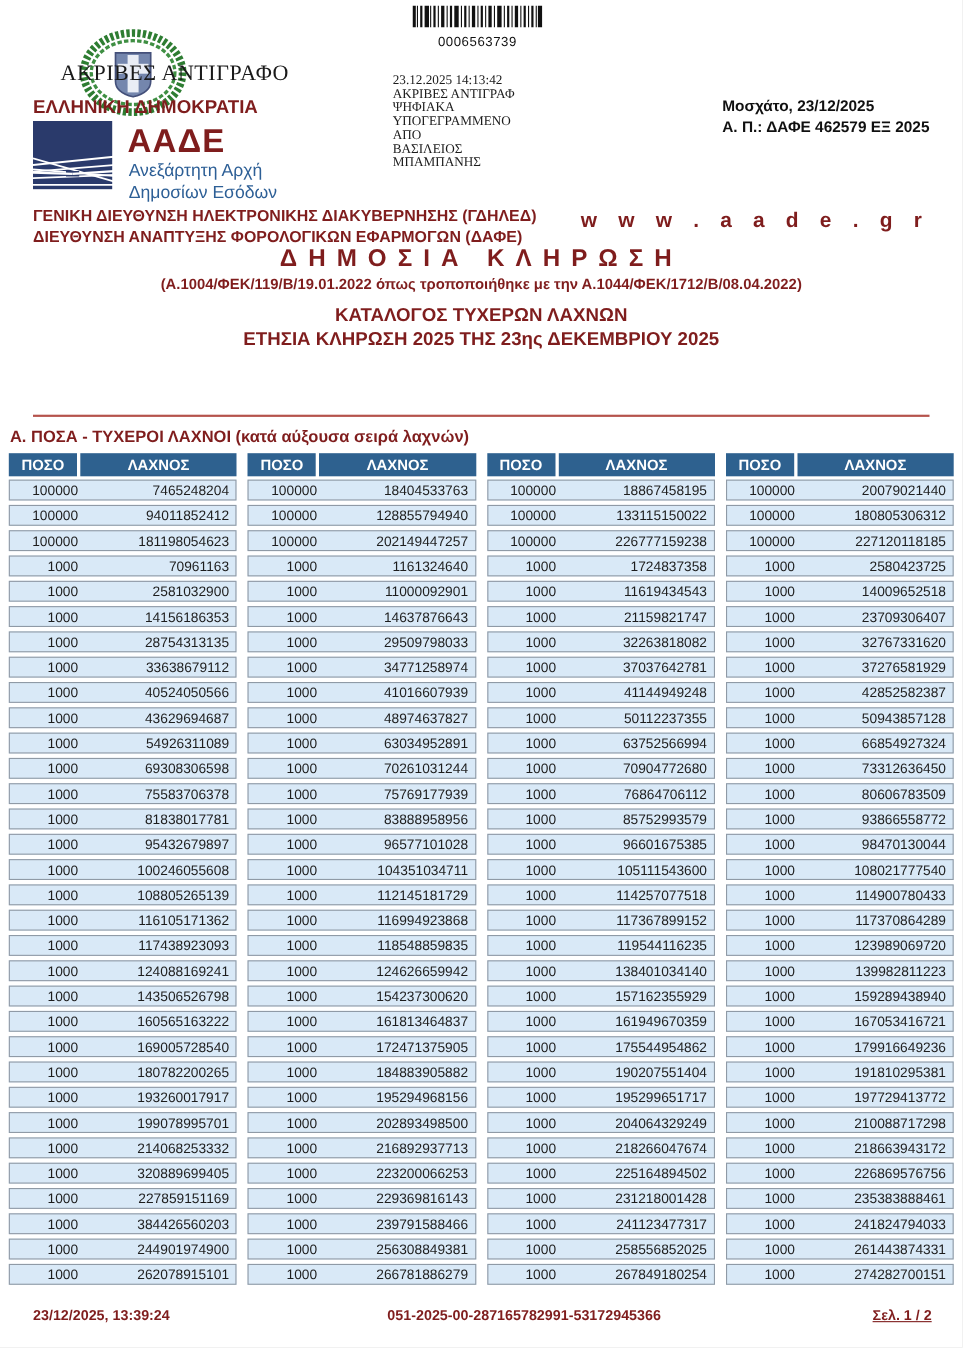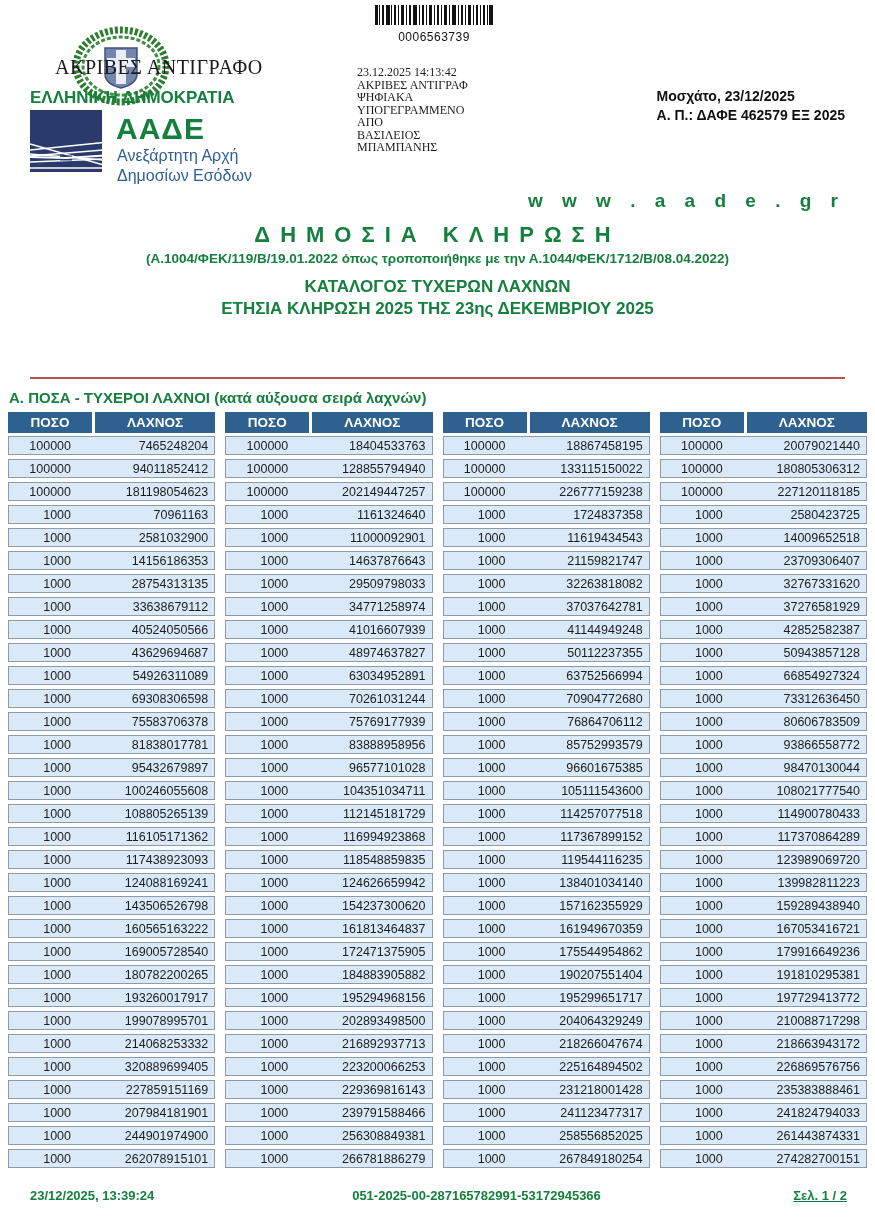--- a/index.html
+++ b/index.html
@@ -2,21 +2,21 @@
 <html lang="el"><head>
 <meta charset="utf-8">
 <style>
   html,body{margin:0;padding:0;background:#e8e8e8;}
   .page{
     position:relative;width:875px;height:1225px;margin:0 auto;
     background:#ffffff;overflow:hidden;
     font-family:"Liberation Sans", sans-serif;color:#222;
   }
   .abs{position:absolute;}
-  .navy{color:#15803d;}
+  .navy{color:#7f1d1d;}
   .b{font-weight:bold;}
 
   
   .barcode-wrap{left:372px;top:5px;width:124px;text-align:center;}
   .barcode-num{font-size:12px;color:#111;margin-top:1px;letter-spacing:0.5px;}
 
   
   .stamp-svg{left:68px;top:26px;}
   .stamp-text{left:55px;top:56px;width:210px;font-family:"Liberation Serif", serif;
     font-size:20px;color:#1a1a1a;letter-spacing:0.5px;white-space:nowrap;}
@@ -45,21 +45,21 @@
   .red-rule{left:30px;top:377px;width:815px;height:2px;background:#b5534c;}
 
   .section-title{left:9px;top:389px;font-size:15px;}
 
   
   .tbl{left:8px;top:412px;width:859px;}
   .t-headrow{display:flex;gap:10px;margin-bottom:3px;}
   .t-hgroup{flex:1;display:flex;}
   .h-cell{background:#2e618f;color:#fff;font-weight:bold;font-size:13.5px;
     height:21px;line-height:21px;text-align:center;}
-  .h-poso{width:84px;margin-right:3px;}
+  .h-poso{width:62px;margin-right:3px;}
   .h-lachnos{flex:1;}
   .t-row{display:flex;gap:10px;margin-bottom:4px;}
   .t-group{flex:1;display:flex;align-items:center;height:19px;
     background:#d9e9f7;border:1px solid #8f9aa6;box-sizing:border-box;}
   .c-poso{width:62px;text-align:right;padding-right:8px;font-size:12.5px;color:#1d1d1d;}
   .c-lachnos{flex:1;text-align:right;padding-right:6px;font-size:12.5px;color:#1d1d1d;}
 
   
   .foot-left{left:30px;top:1188px;font-size:13px;}
   .foot-center{left:0;top:1188px;width:100%;text-align:center;font-size:13px;padding-left:39px;}
@@ -151,20 +151,24 @@
       <line x1="0" y1="47" x2="36" y2="48"></line>
       <line x1="36" y1="48" x2="98" y2="44"></line>
     </g>
   </svg>
   <div class="abs aade-acronym b navy">ΑΑΔΕ</div>
   <div class="abs aade-sub">
     <div>Ανεξάρτητη Αρχή</div>
     <div>Δημοσίων Εσόδων</div>
   </div>
 
+  <div class="abs dept b navy">
+    <div>ΓΕΝΙΚΗ ΔΙΕΥΘΥΝΣΗ ΗΛΕΚΤΡΟΝΙΚΗΣ ΔΙΑΚΥΒΕΡΝΗΣΗΣ (ΓΔΗΛΕΔ)</div>
+    <div>ΔΙΕΥΘΥΝΣΗ ΑΝΑΠΤΥΞΗΣ ΦΟΡΟΛΟΓΙΚΩΝ ΕΦΑΡΜΟΓΩΝ (ΔΑΦΕ)</div>
+  </div>
   <div class="abs website b navy">w w w . a a d e . g r</div>
 
   <div class="abs title-main b navy">ΔΗΜΟΣΙΑ ΚΛΗΡΩΣΗ</div>
   <div class="abs title-law b navy">(Α.1004/ΦΕΚ/119/Β/19.01.2022 όπως τροποποιήθηκε με την Α.1044/ΦΕΚ/1712/Β/08.04.2022)</div>
   <div class="abs title-catalog b navy">ΚΑΤΑΛΟΓΟΣ ΤΥΧΕΡΩΝ ΛΑΧΝΩΝ</div>
   <div class="abs title-draw b navy">ΕΤΗΣΙΑ ΚΛΗΡΩΣΗ 2025 ΤΗΣ 23ης ΔΕΚΕΜΒΡΙΟΥ 2025</div>
 
   <div class="abs red-rule"></div>
 
   <div class="abs section-title b navy">Α. ΠΟΣΑ - ΤΥΧΕΡΟΙ ΛΑΧΝΟΙ (κατά αύξουσα σειρά λαχνών)</div>
@@ -707,21 +711,21 @@
             <span class="c-lachnos">231218001428</span>
           </div>
           <div class="t-group">
             <span class="c-poso">1000</span>
             <span class="c-lachnos">235383888461</span>
           </div>
         </div>
         <div class="t-row">
           <div class="t-group">
             <span class="c-poso">1000</span>
-            <span class="c-lachnos">207984181901</span>
+            <span class="c-lachnos">384426560203</span>
           </div>
           <div class="t-group">
             <span class="c-poso">1000</span>
             <span class="c-lachnos">239791588466</span>
           </div>
           <div class="t-group">
             <span class="c-poso">1000</span>
             <span class="c-lachnos">241123477317</span>
           </div>
           <div class="t-group">

